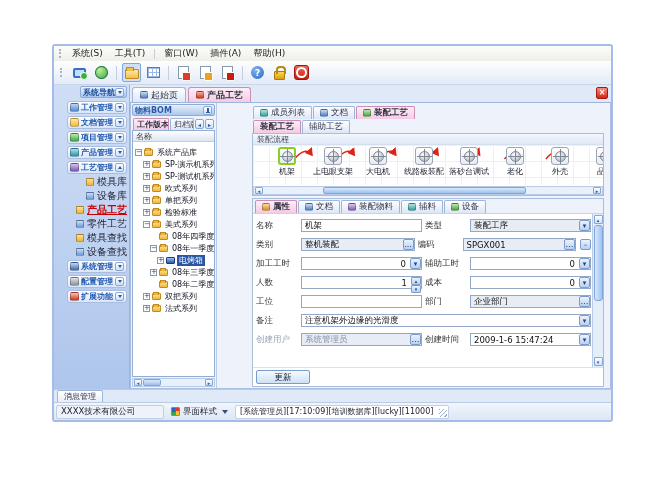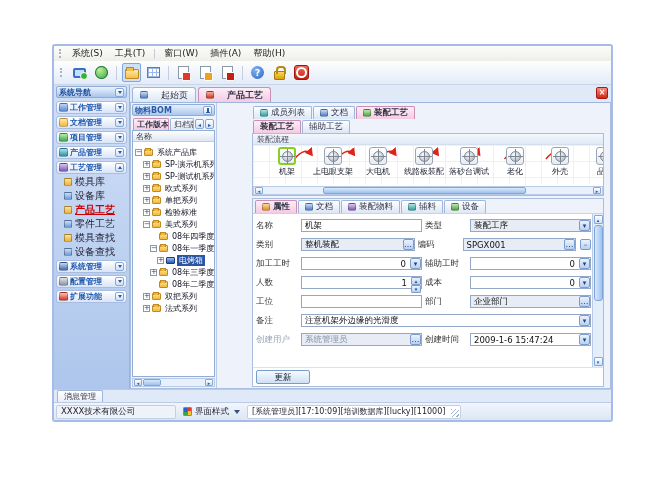--- a/index.html
+++ b/index.html
@@ -50,21 +50,21 @@
           border-bottom:none;border-radius:4px 4px 0 0;}
   .i-exit{width:15px;height:15px;border-radius:3px;background:linear-gradient(#f26a5a,#c81e10);
           display:flex;align-items:center;justify-content:center;border:1px solid #9c150a;}
   .i-exit::before{content:"";width:7px;height:7px;border:2px solid #fff;border-radius:50%;}
 
   
   .bodyrow{flex:1;display:flex;min-height:0;}
 
   
   .nav{width:76px;background:linear-gradient(180deg,#cfdef6,#aec6ec);border-right:1px solid #9db4dc;
-       display:flex;flex-direction:column;padding:1px 2px;flex:0 0 auto;}
+       display:flex;flex-direction:column;padding:1px 2px;flex:0 0 auto;align-items:flex-end;}
   .nav-h{height:12px;display:flex;align-items:center;justify-content:space-between;
          background:linear-gradient(#eaf2fd,#a9c4ea);border:1px solid #90abd6;border-radius:2px;
          padding:0 2px;margin-bottom:2px;}
   .nav-h .t{font-size:8px;font-weight:bold;color:#1d4e9e;white-space:nowrap;overflow:hidden;}
   .chev{width:9px;height:9px;border:1px solid #88a6d4;border-radius:2px;background:linear-gradient(#fff,#cfe0f6);
         display:flex;align-items:center;justify-content:center;flex:0 0 auto;}
   .chev::before{content:"";border-left:2px solid transparent;border-right:2px solid transparent;
         border-top:3px solid #2a5aa8;}
   .chev.up::before{border-top:none;border-bottom:3px solid #2a5aa8;}
   .navg{height:13px;display:flex;align-items:center;gap:2px;background:linear-gradient(#ffffff,#d9e5f8);
@@ -82,21 +82,21 @@
   .navi{height:14px;display:flex;align-items:center;gap:3px;padding-left:8px;}
   .navi .lbl{font-size:10px;color:#223;white-space:nowrap;overflow:hidden;}
   .navi.active .lbl{color:#cc0000;font-weight:bold;text-decoration:underline;}
   .sicon{width:8px;height:8px;border-radius:1px;flex:0 0 auto;border:1px solid rgba(0,0,0,.3);}
   .sy{background:linear-gradient(#ffe292,#eeb43a);}
   .sb{background:linear-gradient(#cadef8,#6f9bd8);}
 
   
   .main{flex:1;display:flex;flex-direction:column;min-width:0;background:#dfe9f7;}
   .doctabs{height:17px;display:flex;align-items:flex-end;padding:1px 16px 0 2px;position:relative;flex:0 0 auto;}
-  .dtab{height:15px;display:flex;align-items:center;gap:13px;padding:0 7px;font-size:9px;
+  .dtab{height:15px;display:flex;align-items:center;gap:3px;padding:0 7px;font-size:9px;
         border:1px solid #9fb6dc;border-bottom:none;border-radius:3px 3px 0 0;
         background:linear-gradient(#fdfeff,#dce7f6);margin-right:2px;color:#334;white-space:nowrap;}
   .dtab.active{background:linear-gradient(#fdeef7,#f3cbe3);border-color:#cb8fb4;font-weight:bold;}
   .closex{position:absolute;right:3px;top:2px;width:12px;height:12px;border-radius:2px;
         background:linear-gradient(#f98a7a,#d02515);border:1px solid #a81a0e;color:#fff;
         font-size:8px;line-height:10px;text-align:center;font-weight:bold;}
   .closex::before{content:"\00d7";}
   .cico{width:8px;height:8px;border-radius:2px;border:1px solid rgba(0,0,0,.25);flex:0 0 auto;}
   .c-blue{background:linear-gradient(#cadef8,#4a7ac8);}
   .c-red{background:linear-gradient(#f8b0a0,#d0341f);}
@@ -228,21 +228,21 @@
   
   .msgrow{height:13px;background:#dfe9f7;display:flex;align-items:flex-end;padding-left:3px;
           border-top:1px solid #b9cbe6;flex:0 0 auto;}
   .msgtab{height:12px;padding:0 6px;font-size:8px;display:flex;align-items:center;
           background:linear-gradient(#ffffff,#e8eef8);border:1px solid #9fb6dc;border-bottom:none;
           border-radius:2px 2px 0 0;color:#334;}
   .status{height:18px;background:linear-gradient(#f2f6fc,#dce6f4);border-top:1px solid #b9cbe6;
           display:flex;align-items:center;gap:3px;padding:1px 2px;flex:0 0 auto;}
   .seg{height:14px;border:1px solid #c2cfe2;background:#eef3fa;display:flex;align-items:center;
        font-size:8.5px;color:#223;padding:0 4px;border-radius:2px;white-space:nowrap;overflow:hidden;}
-  .seg.company{width:120px;flex:0 0 auto;}
+  .seg.company{width:108px;flex:0 0 auto;}
   .seg.op{flex:1;min-width:0;}
   .seg.style{flex:0 0 auto;gap:3px;border:none;background:transparent;}
   .quad{width:9px;height:9px;border-radius:1px;border:1px solid #888;
         background:conic-gradient(#e4392e 0 25%,#f5c52a 0 50%,#35a845 0 75%,#2a62c8 0);}
   .seg.style::after{content:"";border-left:3px solid transparent;border-right:3px solid transparent;
         border-top:4px solid #35507e;margin-left:2px;}
   .seg.session{width:214px;flex:0 0 auto;font-size:8px;background:#fff;position:relative;}
   .rgrip{position:absolute;right:1px;bottom:1px;width:8px;height:8px;
         background:repeating-linear-gradient(135deg,#9ab0d0 0 1px,transparent 1px 3px);}
 </style>

